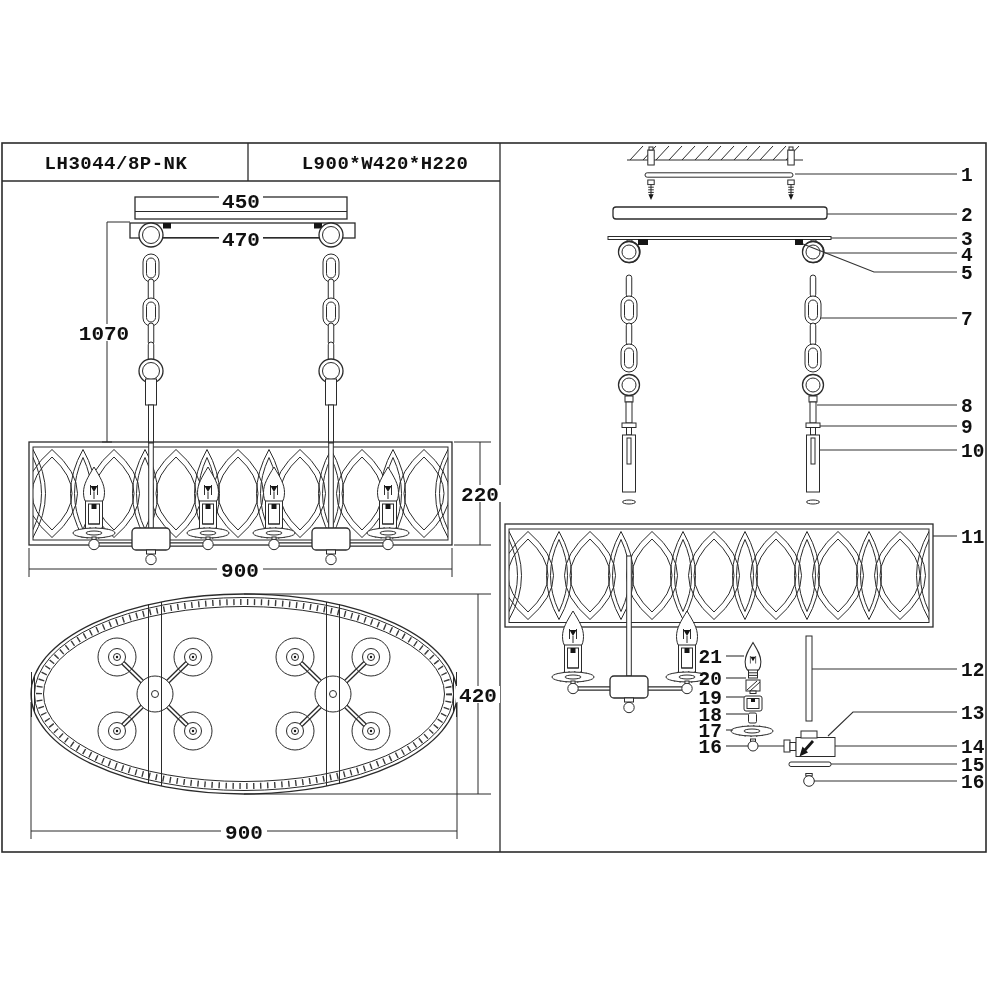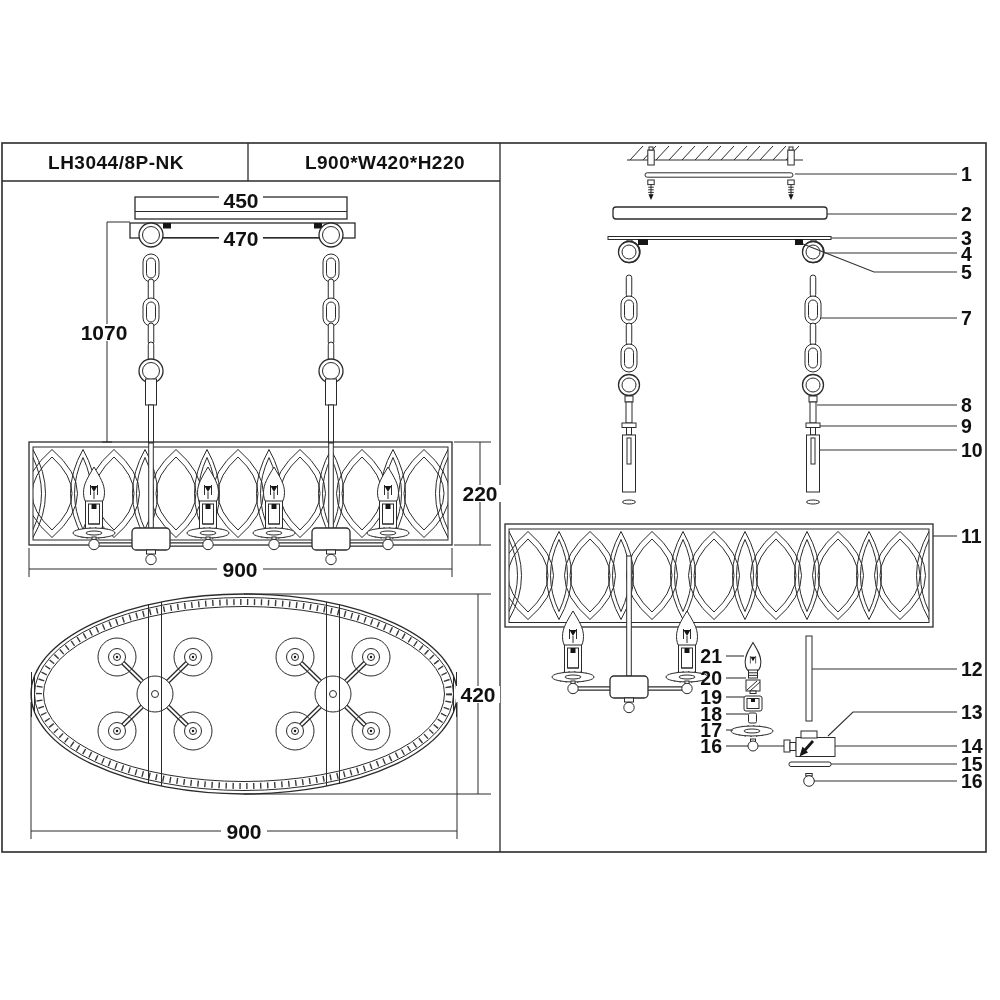--- a/index.html
+++ b/index.html
@@ -1,16 +1,16 @@
 <!DOCTYPE html>
 <html><head>
 <meta charset="utf-8">
 <style>
   html,body{margin:0;padding:0;background:#fff;}
-  .stage{position:relative;width:1000px;height:891px;background:#ffffff;font-family:Liberation Sans, sans-serif;}
+  .stage{position:relative;width:1000px;height:891px;background:#ffffff;font-family:Liberation Mono, monospace;}
   svg{display:block}
   .ln{stroke:#2b2b2b;stroke-width:1.3;fill:none;}
   .ln1{stroke:#2b2b2b;stroke-width:1;fill:none;}
   .wf{fill:#ffffff;stroke:#2b2b2b;stroke-width:1.3;}
   .wf1{fill:#ffffff;stroke:#2b2b2b;stroke-width:1;}
   .ld{stroke:#333333;stroke-width:1.1;fill:none;}
   .blk{fill:#161616;stroke:none;}
   .dbl{stroke:#2b2b2b;stroke-width:4.6;fill:none;}
   .dblw{stroke:#ffffff;stroke-width:2;fill:none;}
   .wbg{fill:#ffffff;stroke:none;}

